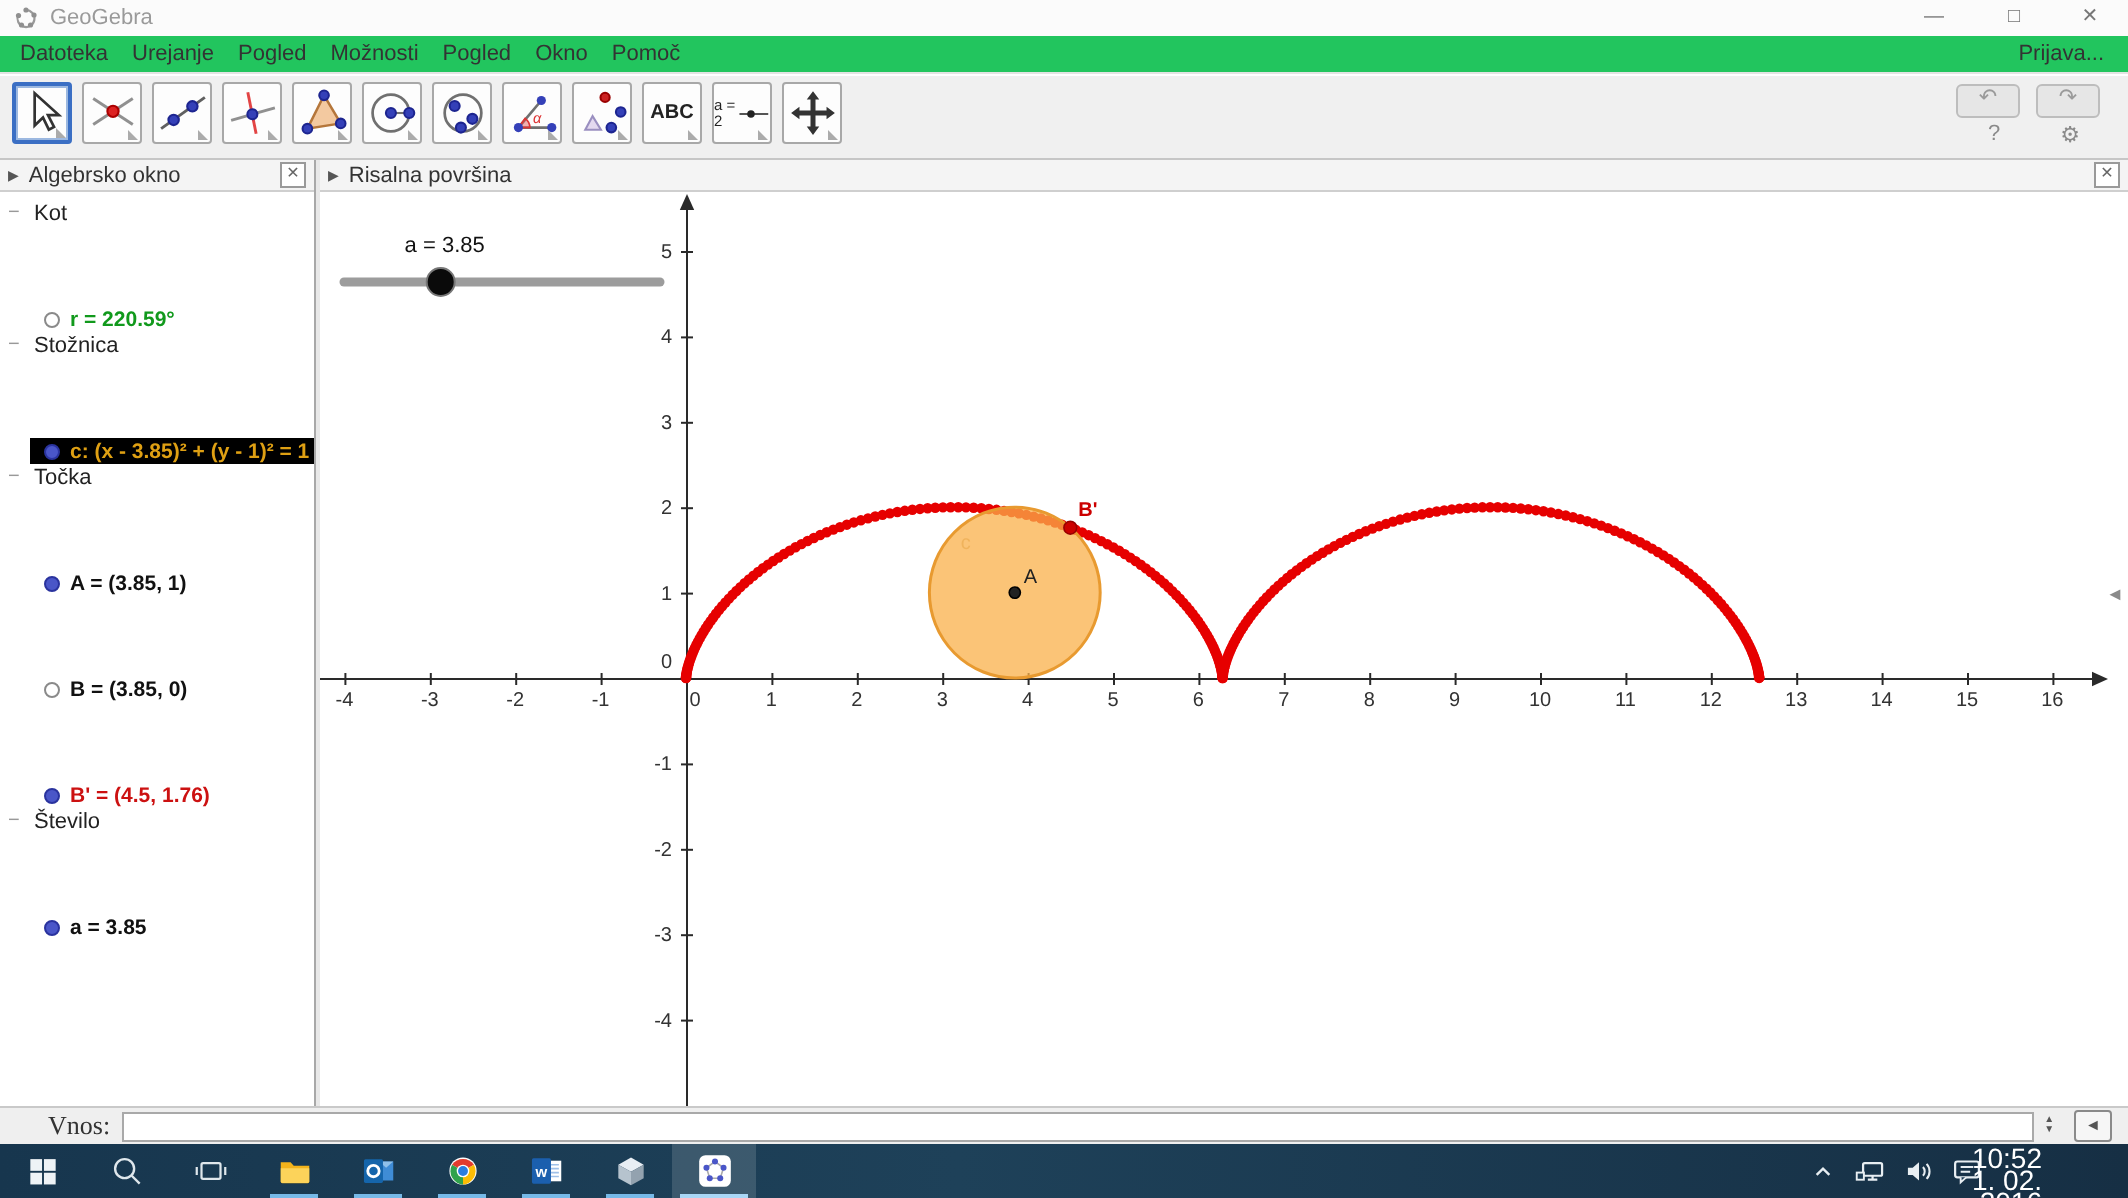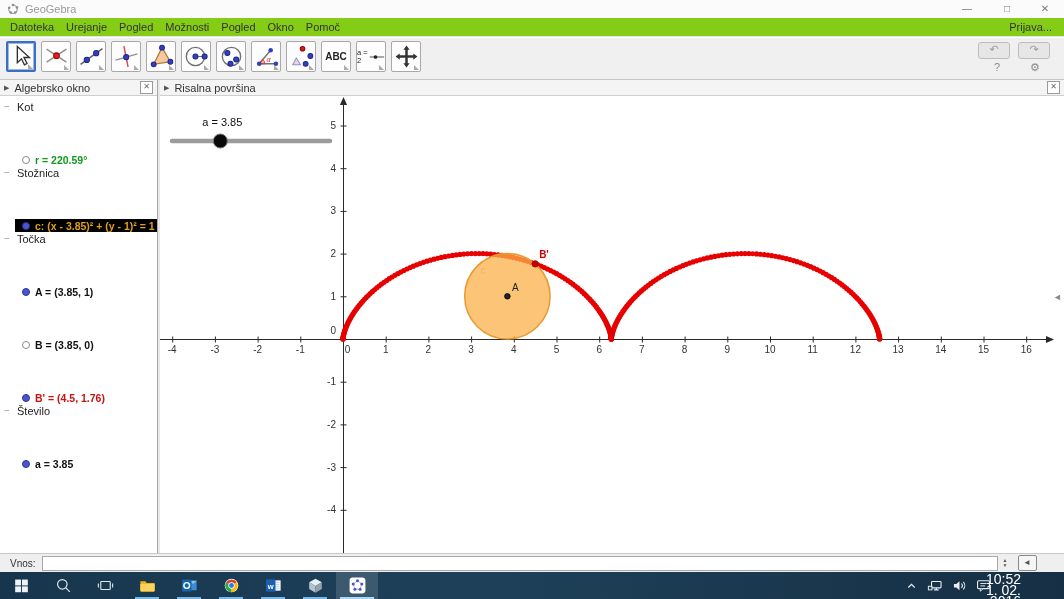--- a/index.html
+++ b/index.html
@@ -9,21 +9,21 @@
 
   
   #titlebar{position:absolute;left:0;top:0;width:1064px;height:18px;background:#fbfbfb;}
   #gg-logo{position:absolute;left:7px;top:3px;width:12px;height:12px;}
   #win-title{position:absolute;left:25px;top:3px;font-size:11px;color:#9a9a9a;}
   .win-ctl{position:absolute;top:1px;width:30px;height:16px;text-align:center;font-size:10px;
            color:#777;line-height:16px;cursor:default;}
   #ctl-min{left:952px;} #ctl-max{left:992px;} #ctl-close{left:1030px;}
 
   
-  #menubar{position:absolute;left:0;top:18px;width:1064px;height:19px;background:#84cc16;
+  #menubar{position:absolute;left:0;top:18px;width:1064px;height:19px;background:#22c55e;
            border-bottom:1px solid #e3e3e3;display:flex;align-items:center;padding-left:4px;
            font-size:11px;color:#333;box-sizing:border-box;}
   .menu-item{padding:2px 6px;}
   #signin{position:absolute;right:12px;top:21px;font-size:11px;color:#333;}
 
   
   #toolbar{position:absolute;left:0;top:38px;width:1064px;height:42px;background:#f0f0f0;
            border-bottom:1px solid #c6c6c6;box-sizing:border-box;}
   #tools{position:absolute;left:6px;top:3px;display:flex;gap:5px;}
   .tool{width:30px;height:31px;background:#fdfdfd;border:1px solid #a8a8a8;border-radius:2px;
@@ -63,21 +63,21 @@
   .i-text{margin-left:5px;font-weight:bold;white-space:nowrap;font-size:10.5px;}
 
   #graphics-panel-header{position:absolute;left:160px;top:80px;width:904px;}
   #canvas{position:absolute;left:160px;top:96px;background:#fff;}
   #collapse-right{position:absolute;left:1053px;top:292px;font-size:9px;color:#8a8a8a;}
   #main-sep{position:absolute;left:158px;top:80px;width:2px;height:473px;background:#e8e8e8;}
 
   
   #inputbar{position:absolute;left:0;top:553px;width:1064px;height:19px;background:#efefef;
             border-top:1px solid #c9c9c9;display:flex;align-items:center;box-sizing:border-box;}
-  #vnos-label{margin-left:10px;font-size:10px;color:#333;}
+  #vnos-label{margin-left:24px;font-size:13px;color:#333;font-family:Liberation Serif, serif;}
   #vnos-input{margin-left:6px;width:948px;height:13px;border:1px solid #a9a9a9;font-size:11px;
               padding:0 3px;background:#fff;}
   #spinner{margin-left:5px;display:flex;flex-direction:column;line-height:5px;font-size:5px;color:#555;}
   #input-help{margin-left:10px;width:17px;height:14px;border:1px solid #8a8a8a;background:#f6f6f6;
               border-radius:2px;font-size:8px;line-height:13px;text-align:center;color:#555;}
 
   
   #taskbar{position:absolute;left:0;top:572px;width:1064px;height:27px;
            background:linear-gradient(90deg,#17364e,#1e4159 45%,#162f44);}
   #tb-left{position:absolute;left:0;top:0;display:flex;height:27px;}

